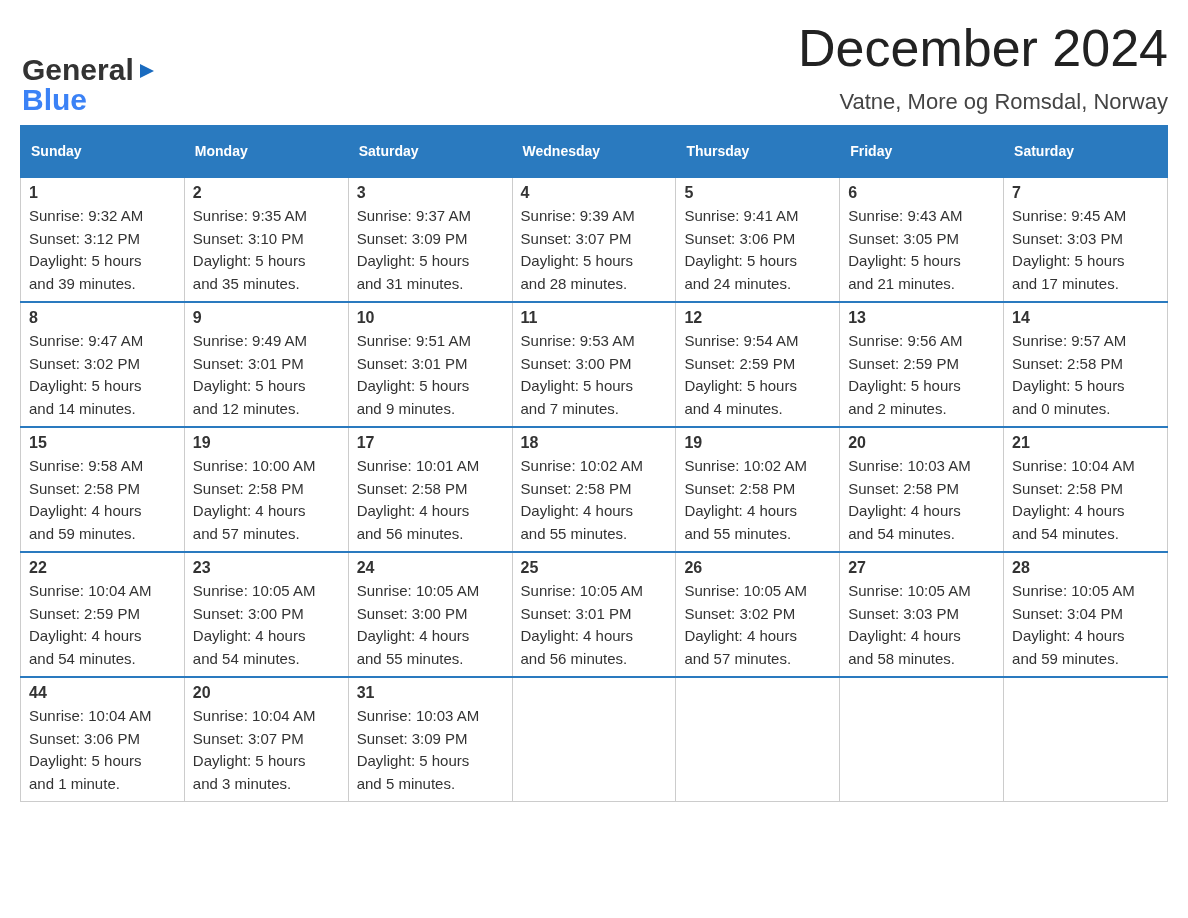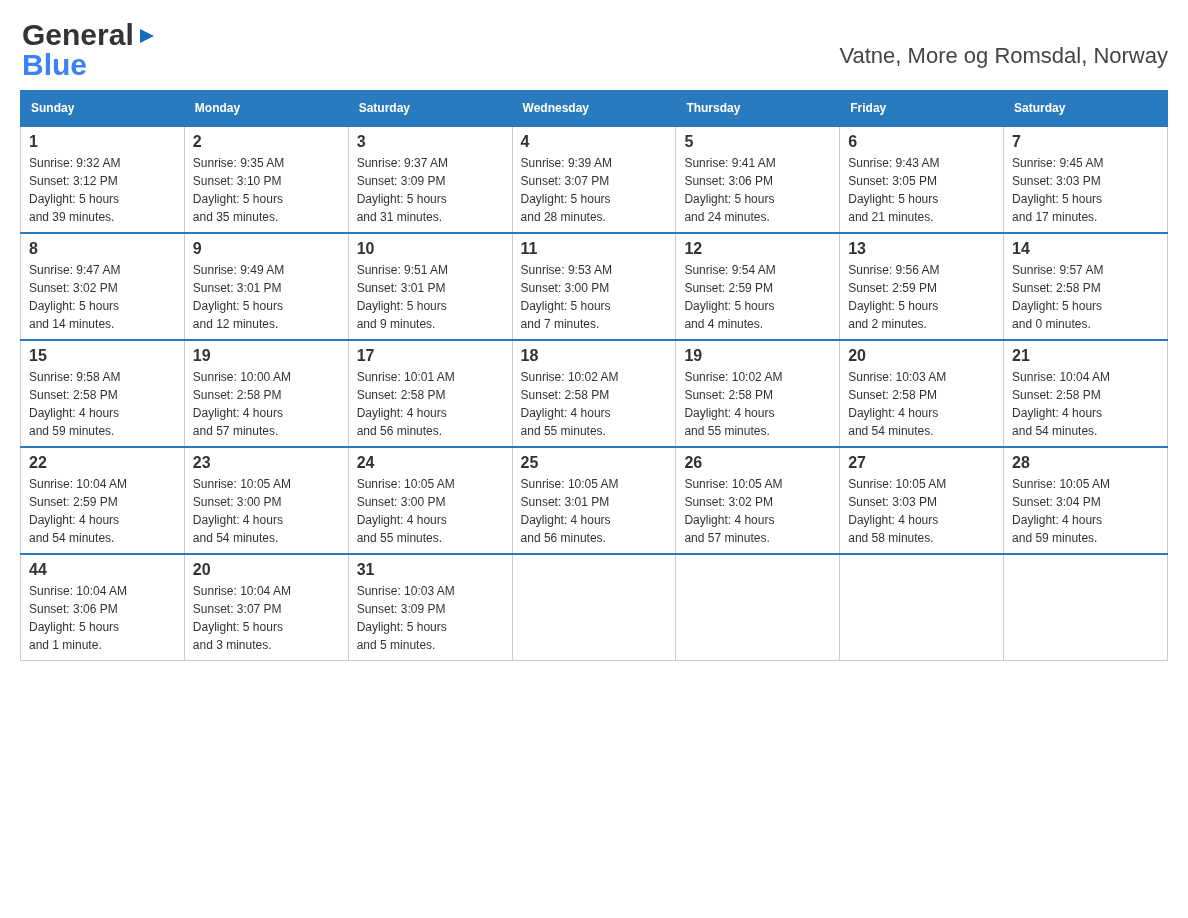--- a/index.html
+++ b/index.html
@@ -6,21 +6,21 @@
     body {
       font-family: Arial, sans-serif;
       background: #fff;
       padding: 20px;
       width: 1188px;
       min-height: 918px;
     }
     .header-area {
       display: flex;
       justify-content: space-between;
-      align-items: center;
+      align-items: flex-end;
       margin-bottom: 10px;
     }
     .title-area {
       text-align: right;
     }
     .month-title {
       font-size: 52px;
       font-weight: normal;
       color: #222;
       line-height: 1.1;
@@ -31,44 +31,44 @@
       margin-top: 12px;
     }
     .calendar {
       width: 100%;
       border-collapse: collapse;
       margin-top: 10px;
     }
     .calendar th {
       background-color: #2a7abf;
       color: #fff;
-      font-size: 12px;
+      font-size: 14px;
       font-weight: bold;
-      padding: 10px 10px;
+      padding: 17px 10px;
       text-align: left;
       border: 1px solid #2a7abf;
     }
     .calendar td {
       border: 1px solid #ccc;
       border-top: 2px solid #2a7abf;
       vertical-align: top;
       padding: 6px 8px;
       width: 14.28%;
       min-height: 110px;
       font-size: 13px;
       color: #333;
     }
     .day-number {
       font-size: 16px;
       font-weight: bold;
       margin-bottom: 3px;
       display: block;
     }
     .day-info {
-      font-size: 12px;
+      font-size: 15px;
       line-height: 1.5;
     }
     
     .logo-svg {
       display: flex;
       align-items: center;
     }
     .logo-name {
       display: flex;
       flex-direction: column;
@@ -99,20 +99,21 @@
       <div class="logo-general">
         <span>General</span>
         <svg width="22" height="22" viewBox="0 0 22 22" style="margin-left:2px;margin-top:2px;">
           <polygon points="4,4 18,11 4,18" fill="#1a6bbf"></polygon>
         </svg>
       </div>
       <div class="logo-blue-text">Blue</div>
     </div>
   </div>
   <div class="title-area">
+    <div class="month-title">December 2024</div>
     <div class="location-title">Vatne, More og Romsdal, Norway</div>
   </div>
 </div>
 
 <table class="calendar">
   <thead>
     <tr>
       <th>Sunday</th>
       <th>Monday</th>
       <th>Saturday</th>

